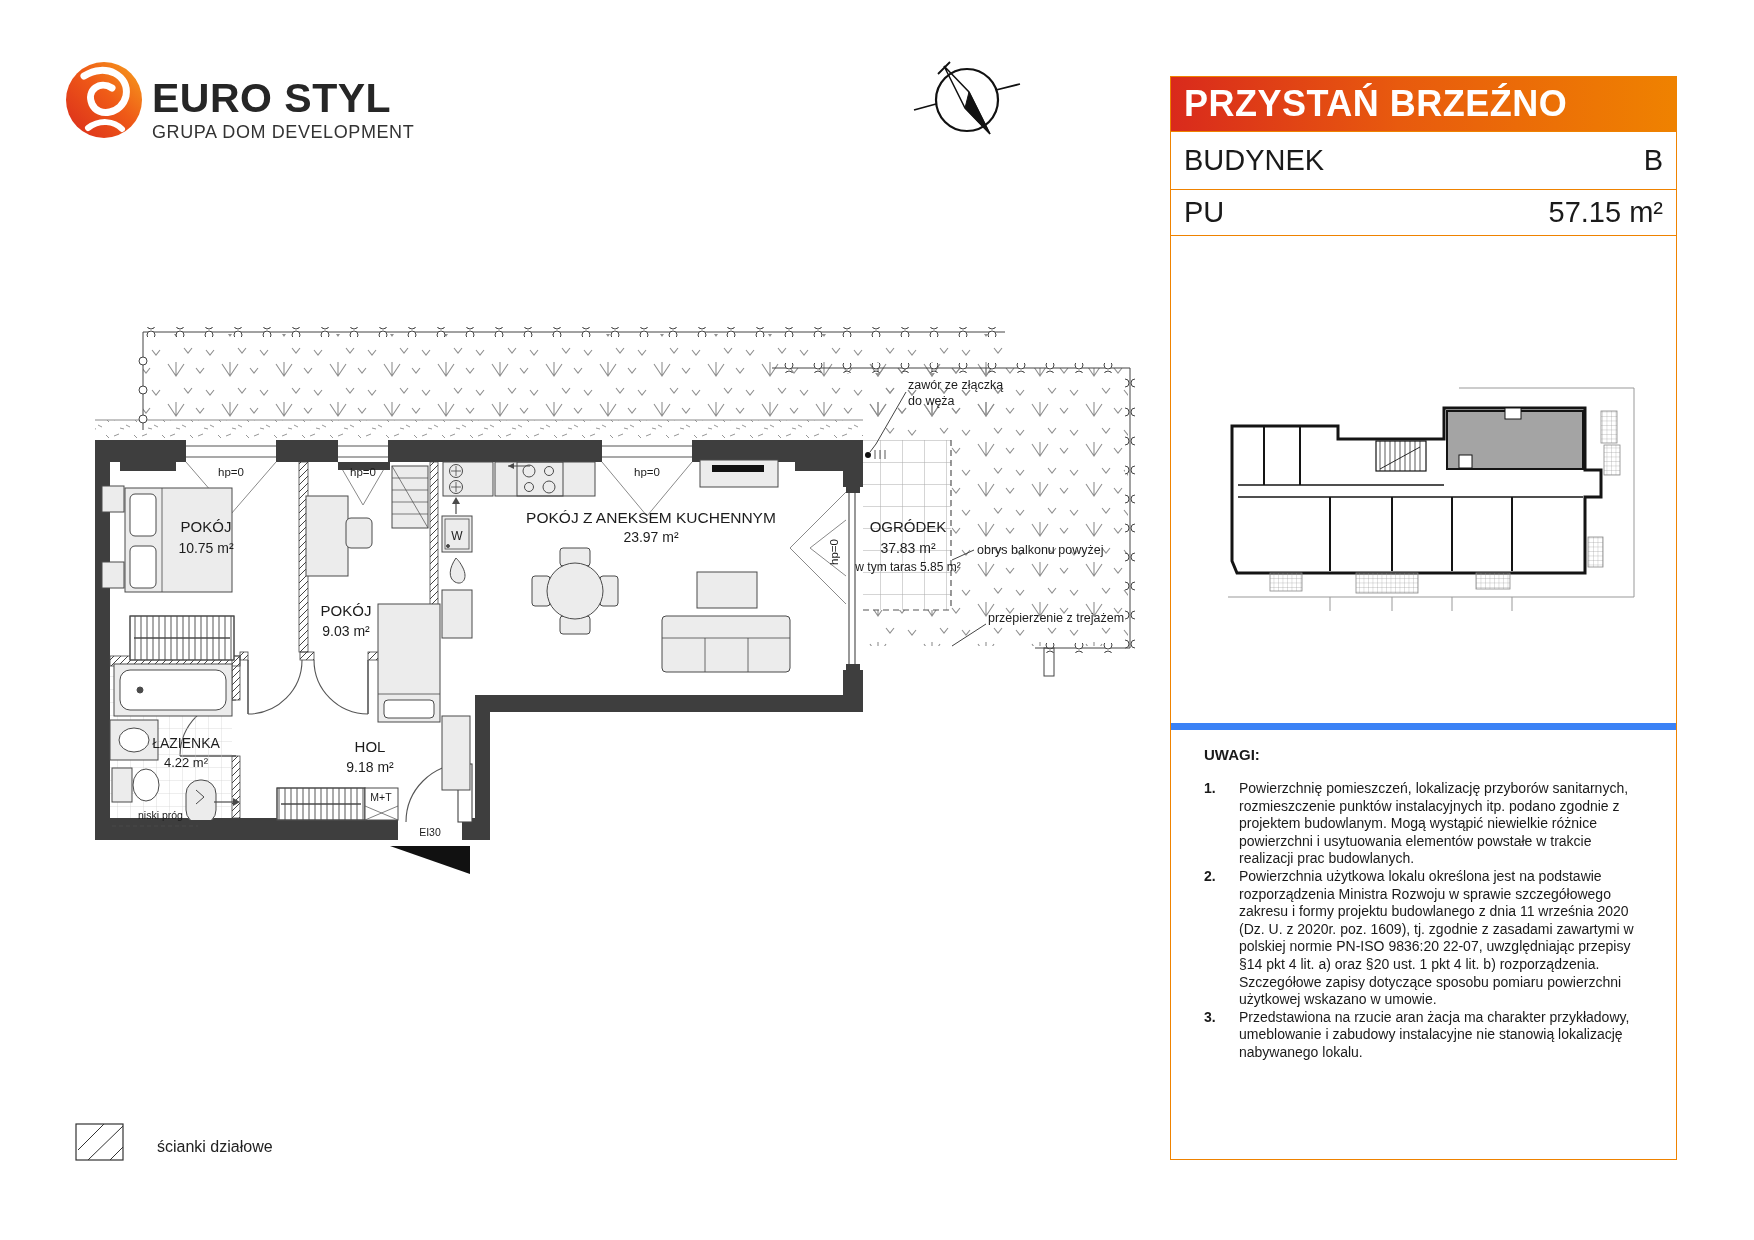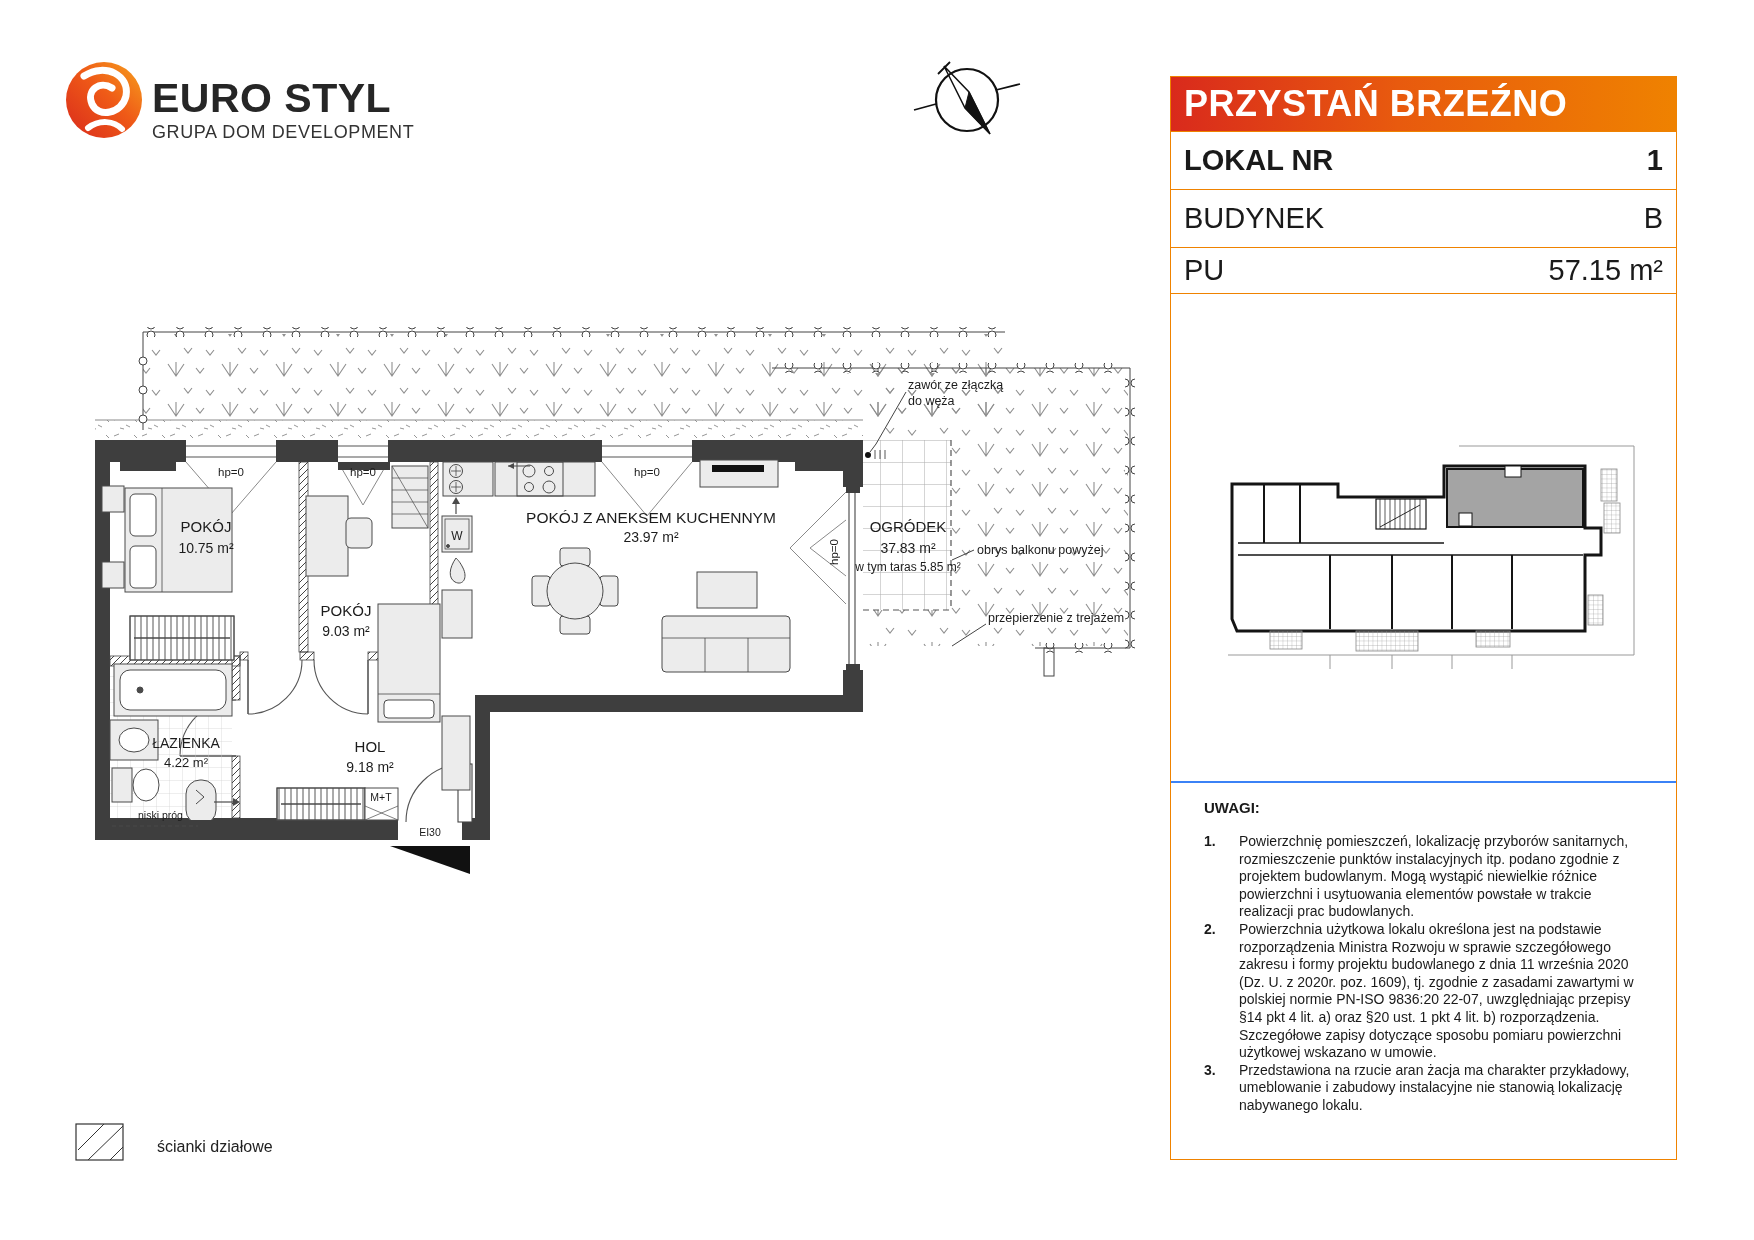--- a/index.html
+++ b/index.html
@@ -11,21 +11,21 @@
   .panel{position:absolute;left:1170px;top:76px;width:507px;height:1084px;
          border:1px solid #ef8200;box-sizing:border-box;display:flex;flex-direction:column;background:#fff}
   .panel-header{height:54px;flex:none;display:flex;align-items:center;padding:0 13px;
          background:linear-gradient(90deg,#d92a1c 0%,#e85a0e 45%,#ef8200 100%);
          color:#fff;font-weight:bold;font-size:36px;letter-spacing:.5px}
   .prow{flex:none;display:flex;justify-content:space-between;align-items:center;
         padding:0 13px;font-size:29px;border-top:1px solid #ef8200;height:58px;box-sizing:border-box}
   .prow.small{height:46px}
   .prow.bold{font-weight:bold}
   .plan-cell{flex:none;height:487px;border-top:1px solid #ef8200;position:relative;overflow:hidden}
-  .uwagi{flex:1;border-top:2px solid #3b82f6;padding:16px 36px 0 33px;font-size:14px;box-sizing:border-box}
+  .uwagi{flex:1;border-top:7px solid #3b82f6;padding:16px 36px 0 33px;font-size:14px;box-sizing:border-box}
   .uwagi-h{font-weight:bold;font-size:15px;margin-bottom:17px}
   .note{display:flex;line-height:17.6px}
   .nn{width:35px;flex:none;font-weight:bold}
   .nt{flex:1}
 </style>
 </head>
 <body>
 
 <svg class="plan-svg" width="1170" height="1240" viewBox="0 0 1170 1240">
   <defs>
@@ -306,24 +306,20 @@
     <rect x="76" y="1124" width="47" height="36" fill="#fff" stroke="#333" stroke-width="1.2"></rect>
     <path d="M78 1150 L104 1124 M88 1160 L123 1126 M110 1160 L123 1147" stroke="#333" stroke-width="1" fill="none"></path>
     <text x="157" y="1152" font-size="16" fill="#222">ścianki działowe</text>
   </g>
 </svg>
 
 <div class="panel">
   <div class="panel-header">
     <span>PRZYSTAŃ BRZEŹNO</span>
   </div>
-  <div class="prow bold">
-    <span class="lbl">LOKAL NR</span>
-    <span class="val">1</span>
-  </div>
   <div class="prow">
     <span class="lbl">BUDYNEK</span>
     <span class="val">B</span>
   </div>
   <div class="prow small">
     <span class="lbl">PU</span>
     <span class="val">57.15 m²</span>
   </div>
 
   <div class="plan-cell">

